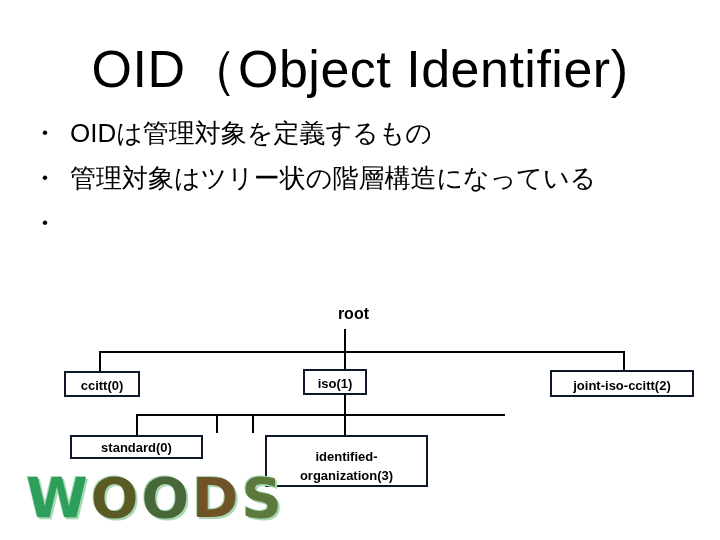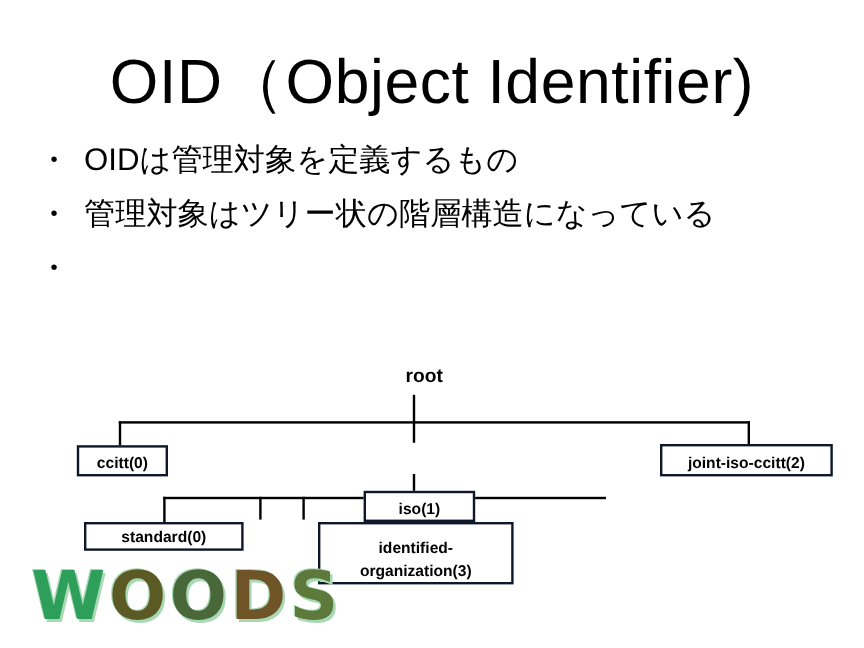--- a/index.html
+++ b/index.html
@@ -50,21 +50,21 @@
   .node {
     position:absolute;
     border:2px solid #0f172a;
     box-sizing:border-box;
     display:flex; flex-direction:column;
     align-items:center; justify-content:flex-end;
     font-weight:bold; font-size:13px; line-height:19px;
     text-align:center; background:#fff;
   }
   .n-ccitt      { left:64px;  top:371px; width:76px;  height:26px; }
-  .n-iso        { left:303px; top:369px; width:93px;  height:26px;margin-top:40px; }
+  .n-iso        { left:303px; top:369px; width:64px;  height:26px; }
   .n-joint      { left:550px; top:370px; width:144px; height:27px; }
   .n-standard   { left:70px;  top:435px; width:133px; height:24px; }
   .n-identified { left:265px; top:435px; width:163px; height:52px; }
 
   
   .logo {
     position:absolute; left:26px; top:470px;
     font-family:"DejaVu Sans",sans-serif;
     font-weight:900; font-size:56px; line-height:1;
     letter-spacing:3px;

